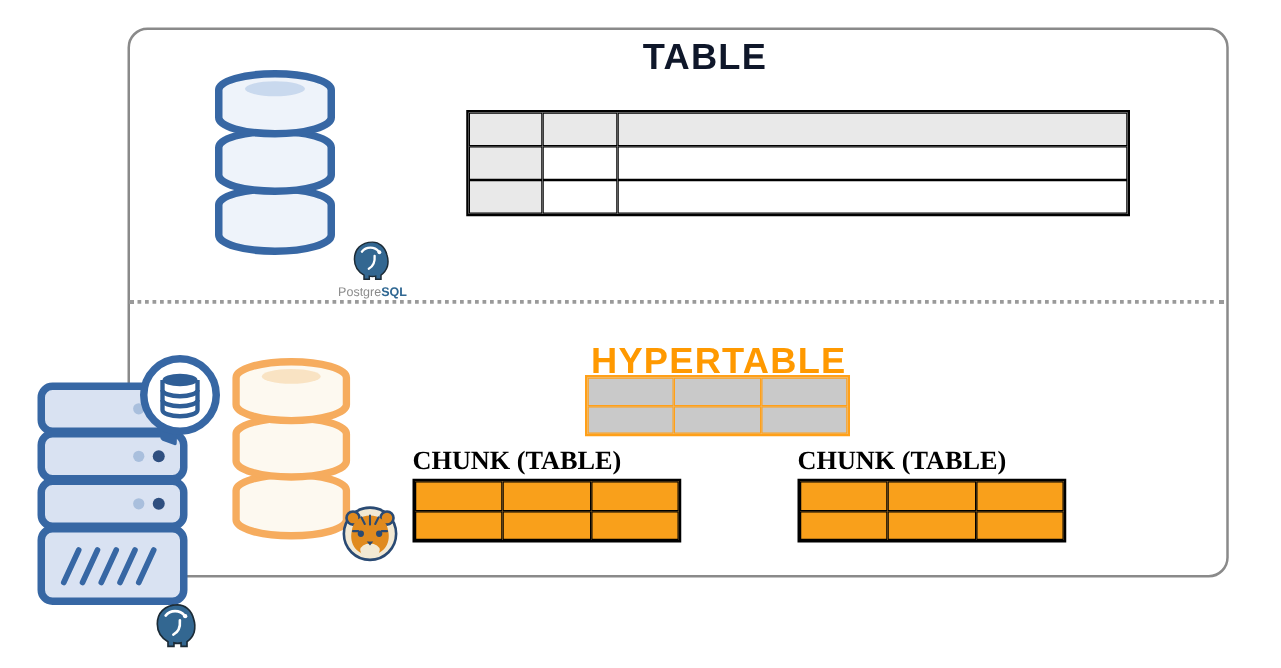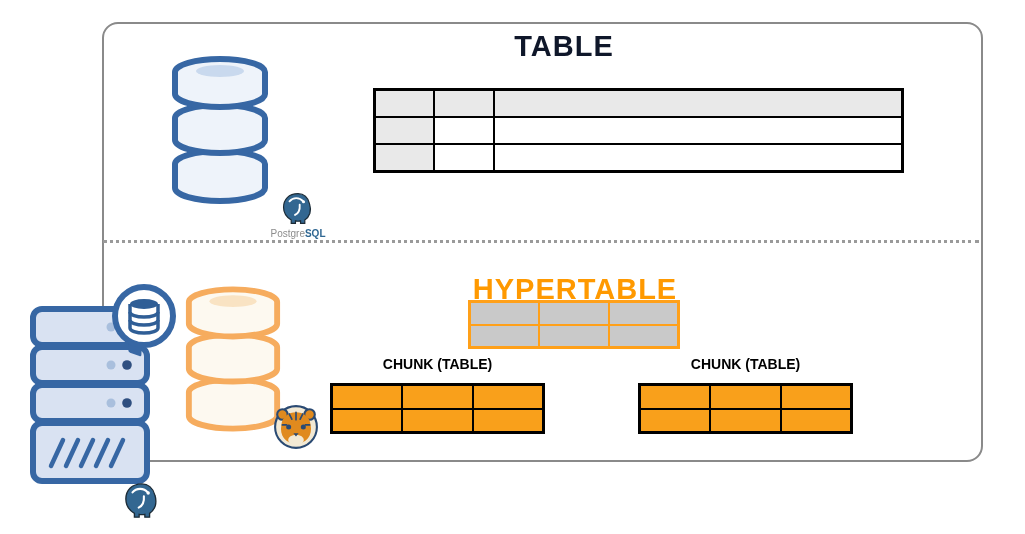--- a/index.html
+++ b/index.html
@@ -33,22 +33,22 @@
   }
   .grid-cell{border:1.5px solid;box-sizing:border-box;}
 
   .pg-table{left:373px;top:88px;width:531px;height:85px;border-width:2px;}
   .hyper-grid{left:468px;top:300px;width:212px;height:49px;border-width:2px;}
   .chunk-grid{top:383px;width:215px;height:51px;border-width:2px;}
   .chunk-grid-left{left:330px;}
   .chunk-grid-right{left:638px;}
 
   .chunk-label{
-    top:356px;width:215px;text-align:center;color:#000000;
-    font-weight:bold;font-size:14px;
+    top:356px;width:215px;color:#000000;
+    font-weight:bold;font-size:21px;font-family:Liberation Serif, serif;
   }
   .chunk-label-left{left:330px;}
   .chunk-label-right{left:638px;}
 
   
   .blue-db{left:168px;top:56px;width:104px;height:148px;}
   .orange-db{left:182px;top:286px;width:102px;height:146px;}
   .pg-logo{left:266px;top:192px;width:64px;text-align:center;}
   .pg-logo-text{font-size:10px;margin-top:-2px;}
   .pg-logo-text .g1{color:#8c8c8c;}

